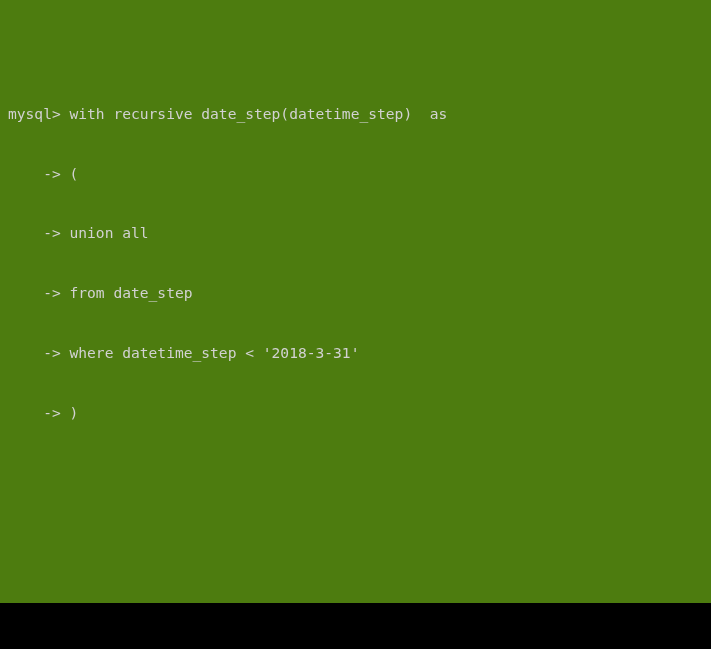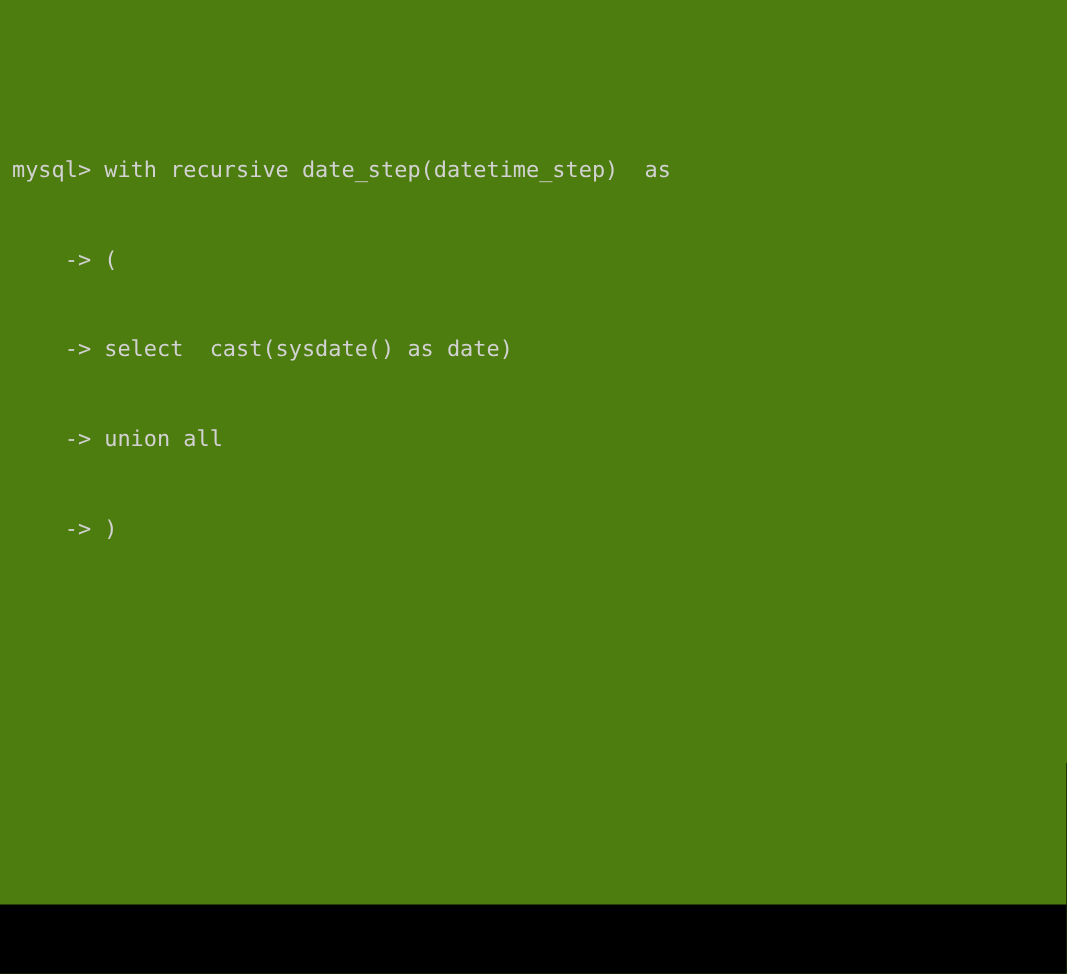--- a/index.html
+++ b/index.html
@@ -36,22 +36,23 @@
   }
 </style>
 </head>
 <body>
 
 <div id="terminal">
 
   <div>
     <div class="line query-line">mysql&gt; with recursive date_step(datetime_step)  as</div>
     <div class="line query-line">    -&gt; (</div>
-    <div class="line query-line">    -&gt; select  cast(sysdate() as date)</div>
     <div class="line query-line">    -&gt; union all</div>
+    <div class="line query-line">    -&gt; from date_step</div>
+    <div class="line query-line">    -&gt; where datetime_step &lt; '2018-3-31'</div>
     <div class="line query-line">    -&gt; )</div>
   </div>
 
   
 
   
 
 </div>
 
 </body></html>

